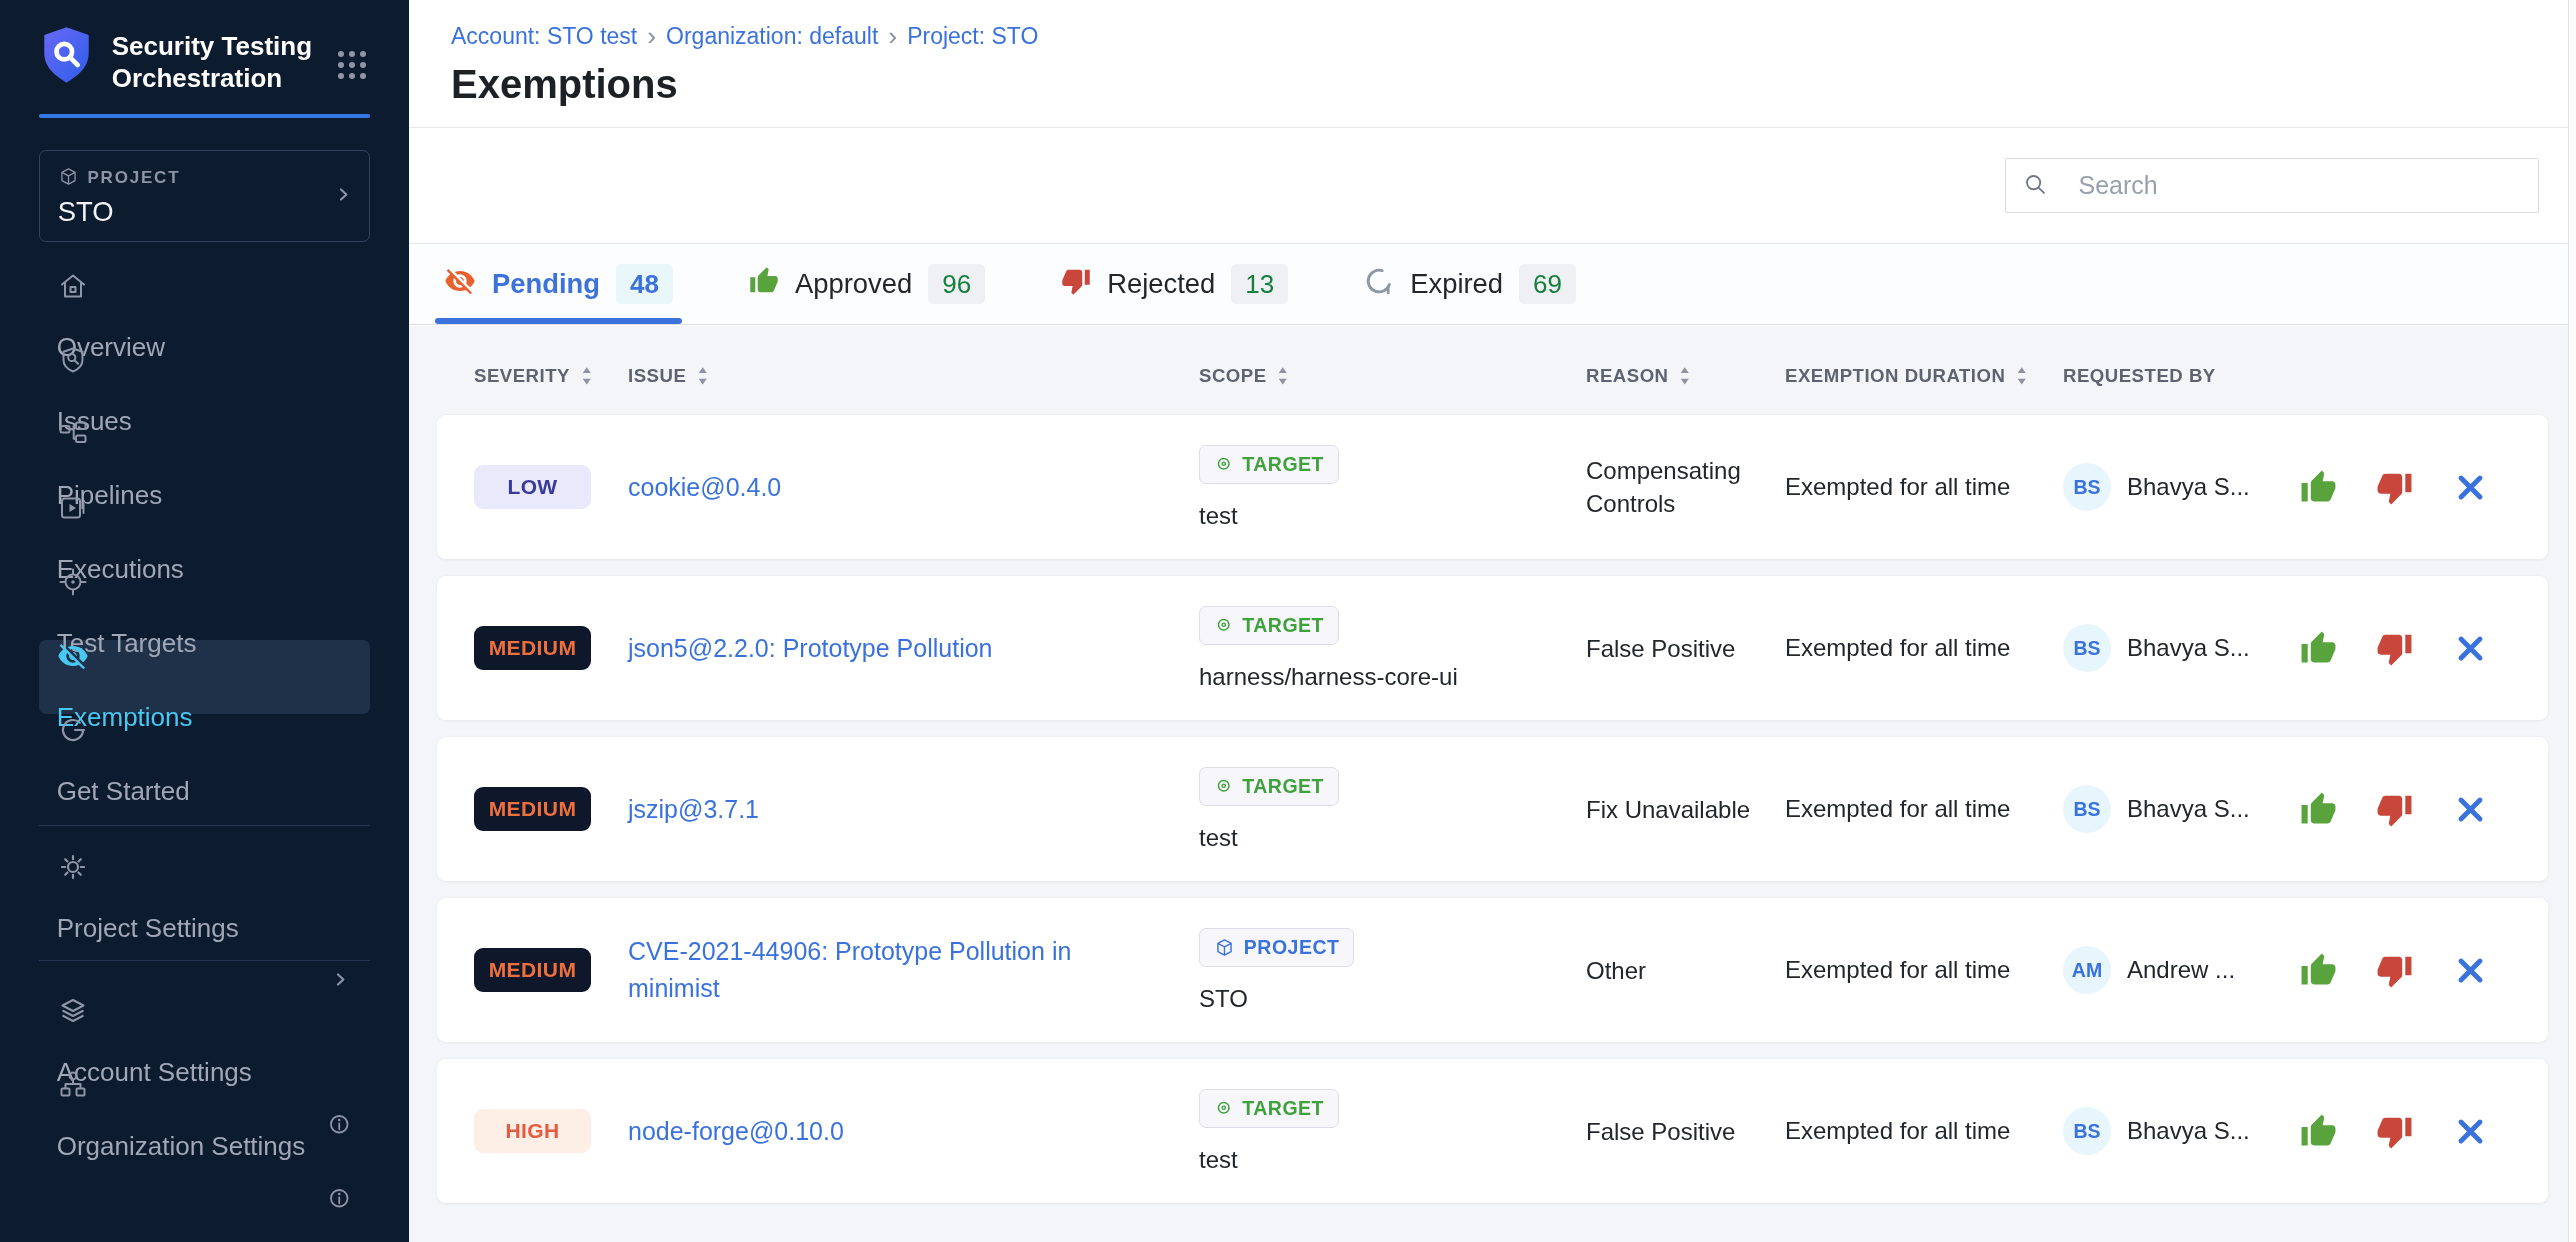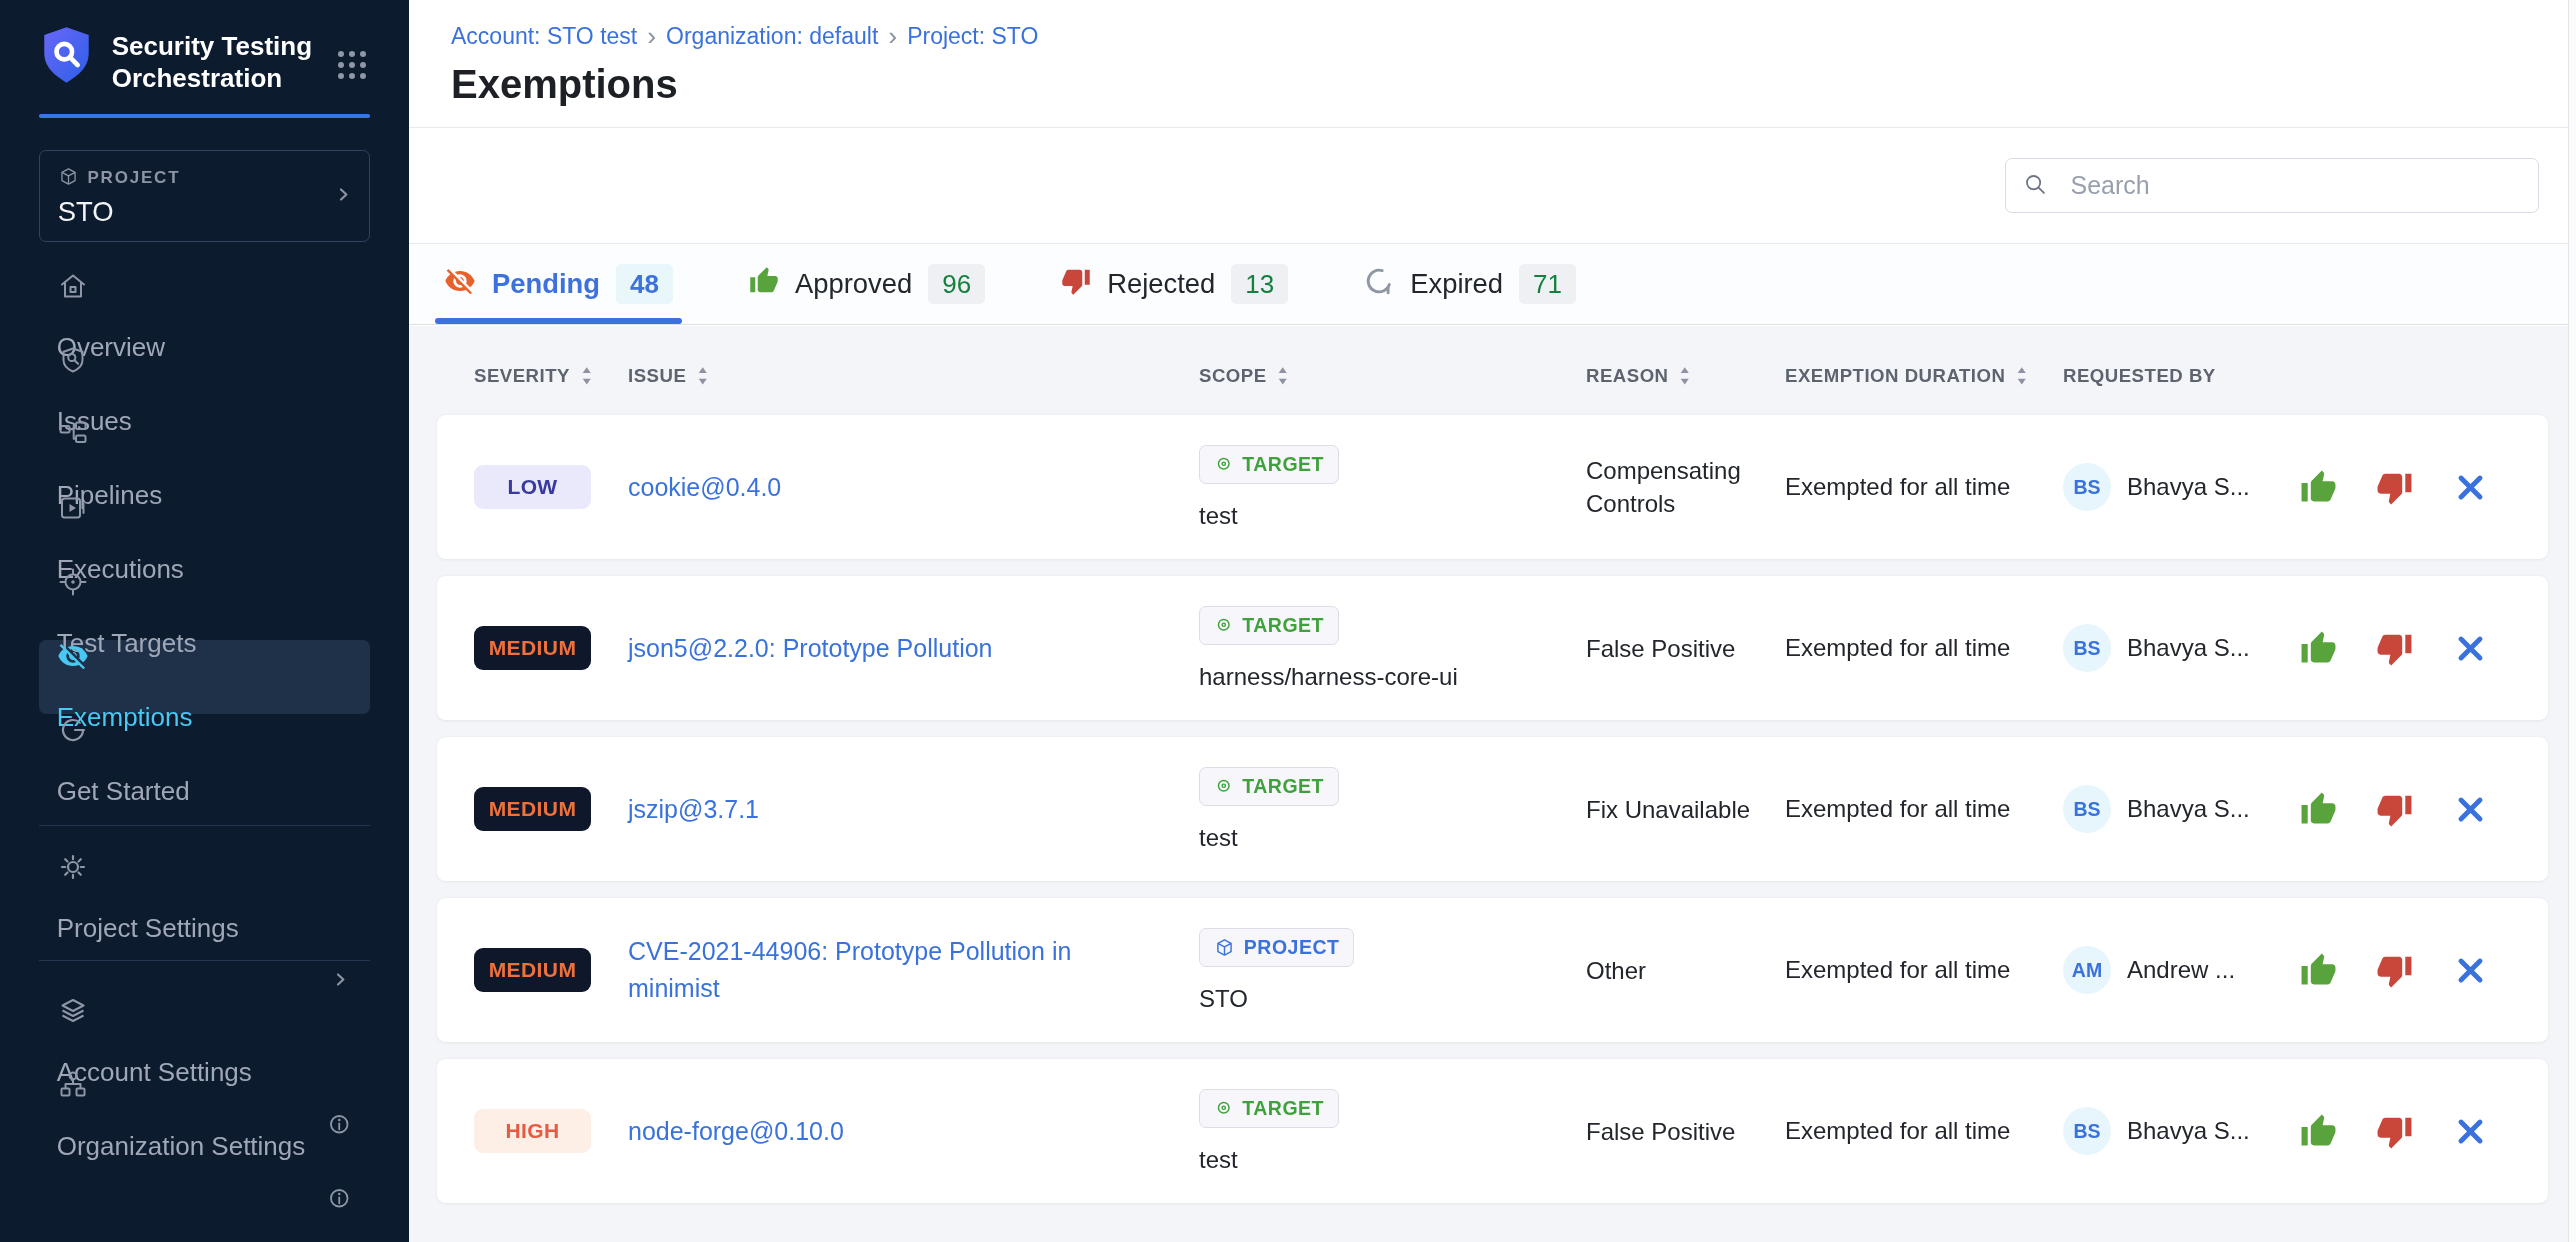--- a/index.html
+++ b/index.html
@@ -33,22 +33,22 @@
   
   .main { position:absolute; left:409px; top:0; width:2167px; height:1242px; background:#fff; }
   .page-header { height:128px; padding:23px 42px 0; border-bottom:0.9px solid #e7e9ef; }
   .breadcrumb { display:flex; align-items:center; gap:10px; font-size:23px; }
   .crumb { color:#3a72dd; cursor:pointer; }
   .crumb-sep { color:#8a93a2; font-size:26.5px; line-height:23px; }
   .page-title { margin-top:12.4px; font-size:40px; font-weight:bold; color:#1d2126; }
 
   .toolbar { height:116px; border-bottom:0.9px solid #e7e9ef; display:flex; align-items:center;
     justify-content:flex-end; padding-right:37px; background:#fff; }
-  .search-box { width:534px; height:55px; border:1.8px solid #d9dbe7; border-radius:7px;
-    display:flex; align-items:center; padding:0 16px; gap:22px; background:#fff; }
+  .search-box { width:534px; height:55px; border:1.8px solid #d9dbe7; border-radius:2px;
+    display:flex; align-items:center; padding:0 16px; gap:30px; background:#fff; }
   .search-box input { border:none; outline:none; flex:1; font-size:25px; color:#333;
     font-family:"Liberation Sans","DejaVu Sans",sans-serif; background:transparent; }
   .search-box input::placeholder { color:#98a0ae; }
 
   .tabs-row { height:81px; background:#fcfdfe; border-bottom:0.9px solid #dcdfe5;
     display:flex; align-items:stretch; padding-left:35px; gap:76px; }
   .tab { display:flex; align-items:center; gap:16px; font-size:27.4px; color:#22272e;
     position:relative; cursor:pointer; }
   .tab .count { background:#eef0f4; color:#15803d; font-size:26px; padding:4.4px 14px;
     border-radius:5.3px; min-width:51px; text-align:center; }
@@ -318,21 +318,21 @@
       <span>Rejected</span>
       <span class="count">13</span>
     </div>
     <div class="tab">
       <span>
         <svg width="30" height="30" viewBox="0 0 24 24" fill="none" stroke="#8f97a5" stroke-width="2.3" stroke-linecap="round">
           <path d="M20.3 14.8A8.7 8.7 0 1 1 14.6 3.7"></path>
             <path d="M19.3 17.5v4"></path>
         </svg></span>
       <span>Expired</span>
-      <span class="count">71</span>
+      <span class="count">69</span>
     </div>
   </div>
 
   <div class="table-area">
     <div class="thead grid-cols">
       <div class="th">
         <span>SEVERITY</span>
         <svg width="11.5" height="19.5" viewBox="0 0 12 20" fill="#8d93a2">
             <path d="M6 1l4.2 6H1.8z"></path>
             <path d="M6 19l4.2-6H1.8z"></path>

